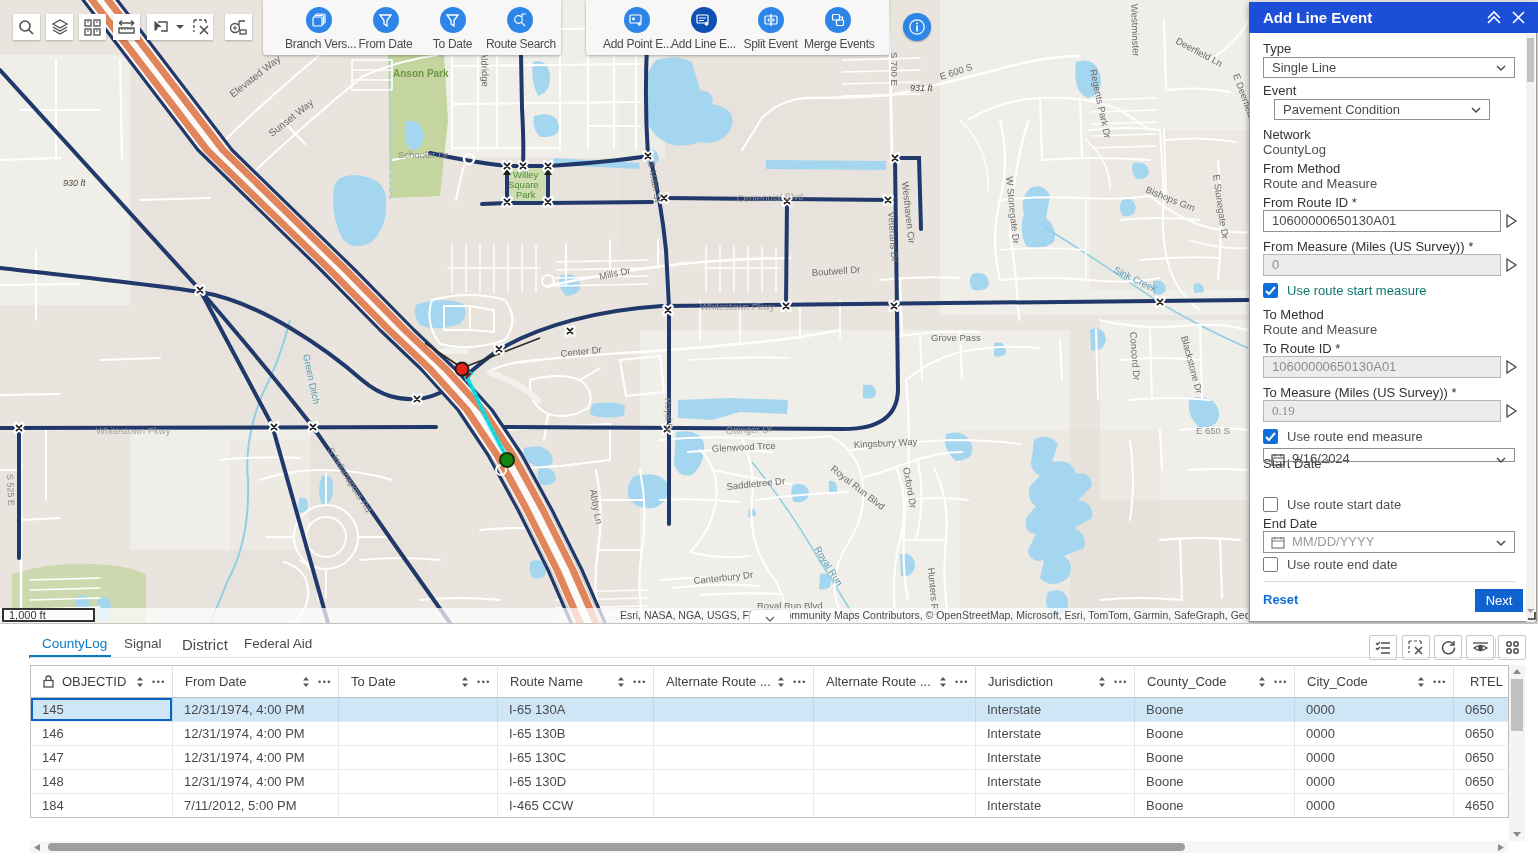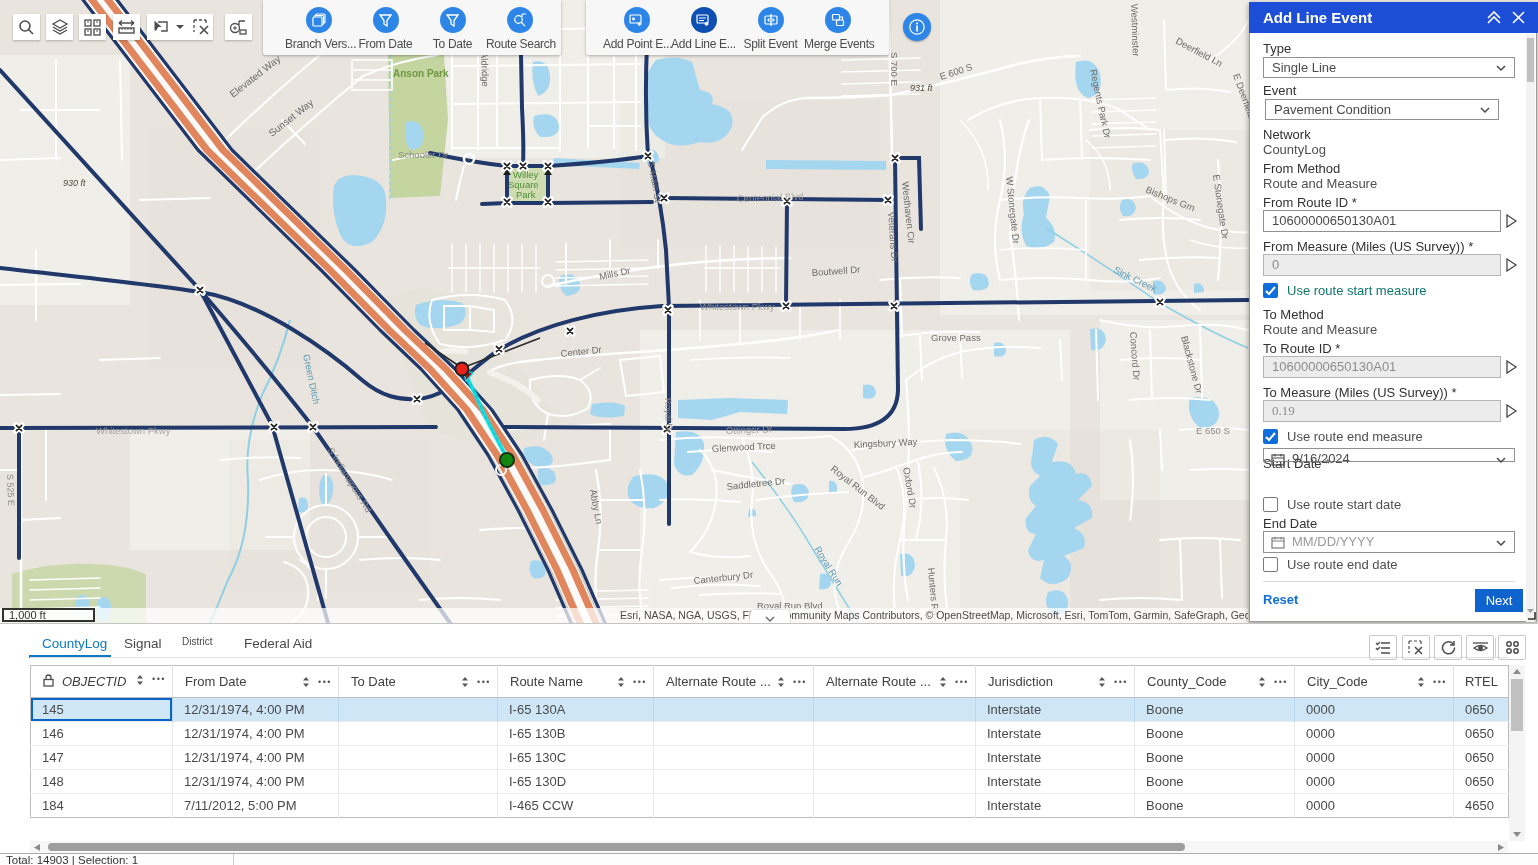--- a/index.html
+++ b/index.html
@@ -584,21 +584,21 @@
     </div>
 
     <div class="abs" style="left:13px;top:38px;">Type</div>
 
     <div class="abs" style="left:13px;top:54px;width:252px;height:21px;border:1px solid #919191;color:#4a4a4a;line-height:19px;padding-left:8px;">Single Line<svg class="abs" style="right:8px;top:6px;" width="10" height="8" viewBox="0 0 10 8" fill="none" stroke="#4a4a4a" stroke-width="1.5">
           <path d="M1 2 L5 6 L9 2"></path>
         </svg></div>
 
     <div class="abs" style="left:13px;top:80px;">Event</div>
 
-    <div class="abs" style="left:15px;top:96px;width:234px;height:21px;border:1px solid #919191;color:#4a4a4a;line-height:19px;padding-left:8px;">Pavement Condition<svg class="abs" style="right:8px;top:6px;" width="10" height="8" viewBox="0 0 10 8" fill="none" stroke="#4a4a4a" stroke-width="1.5">
+    <div class="abs" style="left:24px;top:96px;width:216px;height:21px;border:1px solid #919191;color:#4a4a4a;line-height:19px;padding-left:8px;">Pavement Condition<svg class="abs" style="right:8px;top:6px;" width="10" height="8" viewBox="0 0 10 8" fill="none" stroke="#4a4a4a" stroke-width="1.5">
           <path d="M1 2 L5 6 L9 2"></path>
         </svg></div>
 
     <div class="abs" style="left:13px;top:124px;">Network</div>
 
     <div class="abs" style="left:13px;top:139px;color:#4f4f4f;">CountyLog</div>
 
     <div class="abs" style="left:13px;top:158px;">From Method</div>
 
     <div class="abs" style="left:13px;top:173px;color:#4f4f4f;">Route and Measure</div>
@@ -697,21 +697,21 @@
       </svg>
   </div>
 
   <div class="abs" style="left:0;top:623px;width:1538px;height:242px;background:#fff;border-top:1px solid #c4c4c4;">
 
     <div class="abs" style="left:42px;top:12px;font-size:13.5px;color:#0c7ac4;">CountyLog</div>
     <div class="abs" style="left:29px;top:31px;width:82px;height:3px;background:#0c7ac4;"></div>
 
     <div class="abs" style="left:124px;top:12px;font-size:13.5px;color:#4a4a4a;">Signal</div>
 
-    <div class="abs" style="left:182px;top:12px;font-size:10px;color:#4a4a4a;">District</div>
+    <div class="abs" style="left:182px;top:12px;font-size:15px;color:#4a4a4a;">District</div>
 
     <div class="abs" style="left:244px;top:12px;font-size:13.5px;color:#4a4a4a;">Federal Aid</div>
 
     <div class="abs" style="left:30px;top:33px;width:1478px;height:1px;background:#e0e0e0;"></div>
 
     <div class="abs" style="left:1369px;top:11px;width:28px;height:25px;border:1px solid #c8c8c8;border-radius:2px;display:flex;align-items:center;justify-content:center;">
         <svg width="16" height="14" viewBox="0 0 16 14" fill="none" stroke="#4d4d4d" stroke-width="1.4">
           <path d="M6 2 h9 M6 7 h9 M6 12 h9"></path>
           <path d="M1 2 l1.5 1.5 L5 1 M1 7 l1.5 1.5 L5 6"></path>
         </svg>
@@ -760,21 +760,21 @@
           <col style="width:162px">
           <col style="width:159px">
           <col style="width:160px">
           <col style="width:159px">
           <col style="width:55px">
         </colgroup>
 
       <tbody>
           <tr style="height:32px;color:#404040;">
         <th style="border-bottom:1px solid #bdbdbd;border-right:1px solid #e3e3e3;font-weight:normal;text-align:left;overflow:hidden;white-space:nowrap;">
-              <div style="display:flex;align-items:flex-start;padding:0 6px 0 12px;font-style:italic;">
+              <div style="display:flex;align-items:center;padding:0 6px 0 12px;">
                 <svg width="11" height="13" viewBox="0 0 11 13" fill="none" stroke="#4d4d4d" stroke-width="1.3">
                   <rect x="1" y="5.5" width="9" height="6.5"></rect>
                   <path d="M3 5.5 V3.5 a2.5 2.5 0 0 1 5 0 V5.5"></path>
                 </svg>
                 <span style="margin-left:8px;">OBJECTID</span>
                 <span style="flex:1"></span>
                 <svg width="8" height="12" viewBox="0 0 8 12">
                   <path d="M4 1 L7 4.5 H1 Z M4 11 L1 7.5 H7 Z" fill="#555"></path>
                 </svg>
                 <span style="font-size:9px;letter-spacing:1.5px;color:#555;margin-left:8px;">•••</span>
@@ -853,21 +853,21 @@
         <th style="border-bottom:1px solid #bdbdbd;border-right:1px solid #e3e3e3;font-weight:normal;text-align:left;overflow:hidden;white-space:nowrap;">
               <div style="display:flex;align-items:center;padding:0 6px 0 12px;">
                 <span>City_Code</span>
                 <span style="flex:1"></span>
                 <svg width="8" height="12" viewBox="0 0 8 12">
                   <path d="M4 1 L7 4.5 H1 Z M4 11 L1 7.5 H7 Z" fill="#555"></path>
                 </svg>
                 <span style="font-size:9px;letter-spacing:1.5px;color:#555;margin-left:8px;">•••</span>
               </div>
             </th>
-        <th style="border-bottom:1px solid #bdbdbd;font-weight:normal;text-align:left;padding-left:11px;">RTEL</th>
+        <th style="border-bottom:1px solid #bdbdbd;font-weight:normal;text-align:center;padding-left:11px;">RTEL</th>
       </tr>
 
       <tr style="height:24px;background:#cfe6f7;">
         <td style="padding-left:11px;border-right:1px solid #bcd8ee;box-shadow:inset 0 0 0 2px #0a64c8;">145</td>
         <td style="padding-left:11px;border-right:1px solid #bcd8ee;">12/31/1974, 4:00 PM</td>
         <td style="padding-left:11px;border-right:1px solid #bcd8ee;"></td>
         <td style="padding-left:11px;border-right:1px solid #bcd8ee;">I-65 130A</td>
         <td style="padding-left:11px;border-right:1px solid #bcd8ee;"></td>
         <td style="padding-left:11px;border-right:1px solid #bcd8ee;"></td>
         <td style="padding-left:11px;border-right:1px solid #bcd8ee;">Interstate</td>
@@ -944,18 +944,14 @@
     <div class="abs" style="left:30px;top:217px;width:1478px;height:12px;background:#f6f6f6;">
       <svg class="abs" style="left:4px;top:3px;" width="6" height="7" viewBox="0 0 6 7">
           <path d="M6 0 V7 L0 3.5 Z" fill="#8a8a8a"></path>
         </svg>
       <div class="abs" style="left:18px;top:2px;width:1137px;height:8px;background:#9e9e9e;border-radius:4px;"></div>
       <svg class="abs" style="left:1468px;top:3px;" width="6" height="7" viewBox="0 0 6 7">
           <path d="M0 0 V7 L6 3.5 Z" fill="#8a8a8a"></path>
         </svg>
     </div>
 
-    <div class="abs" style="left:0;top:229px;width:1538px;height:13px;background:#fdfdfd;border-top:1px solid #adadad;font-size:11.5px;color:#333;">
-      <div class="abs" style="left:6px;top:0px;line-height:12px;">Total: 14903 | Selection: 1</div>
-      <div class="abs" style="left:233px;top:0;width:1px;height:13px;background:#ccc;"></div>
-    </div>
   </div>
 </div>
 
 </body></html>

